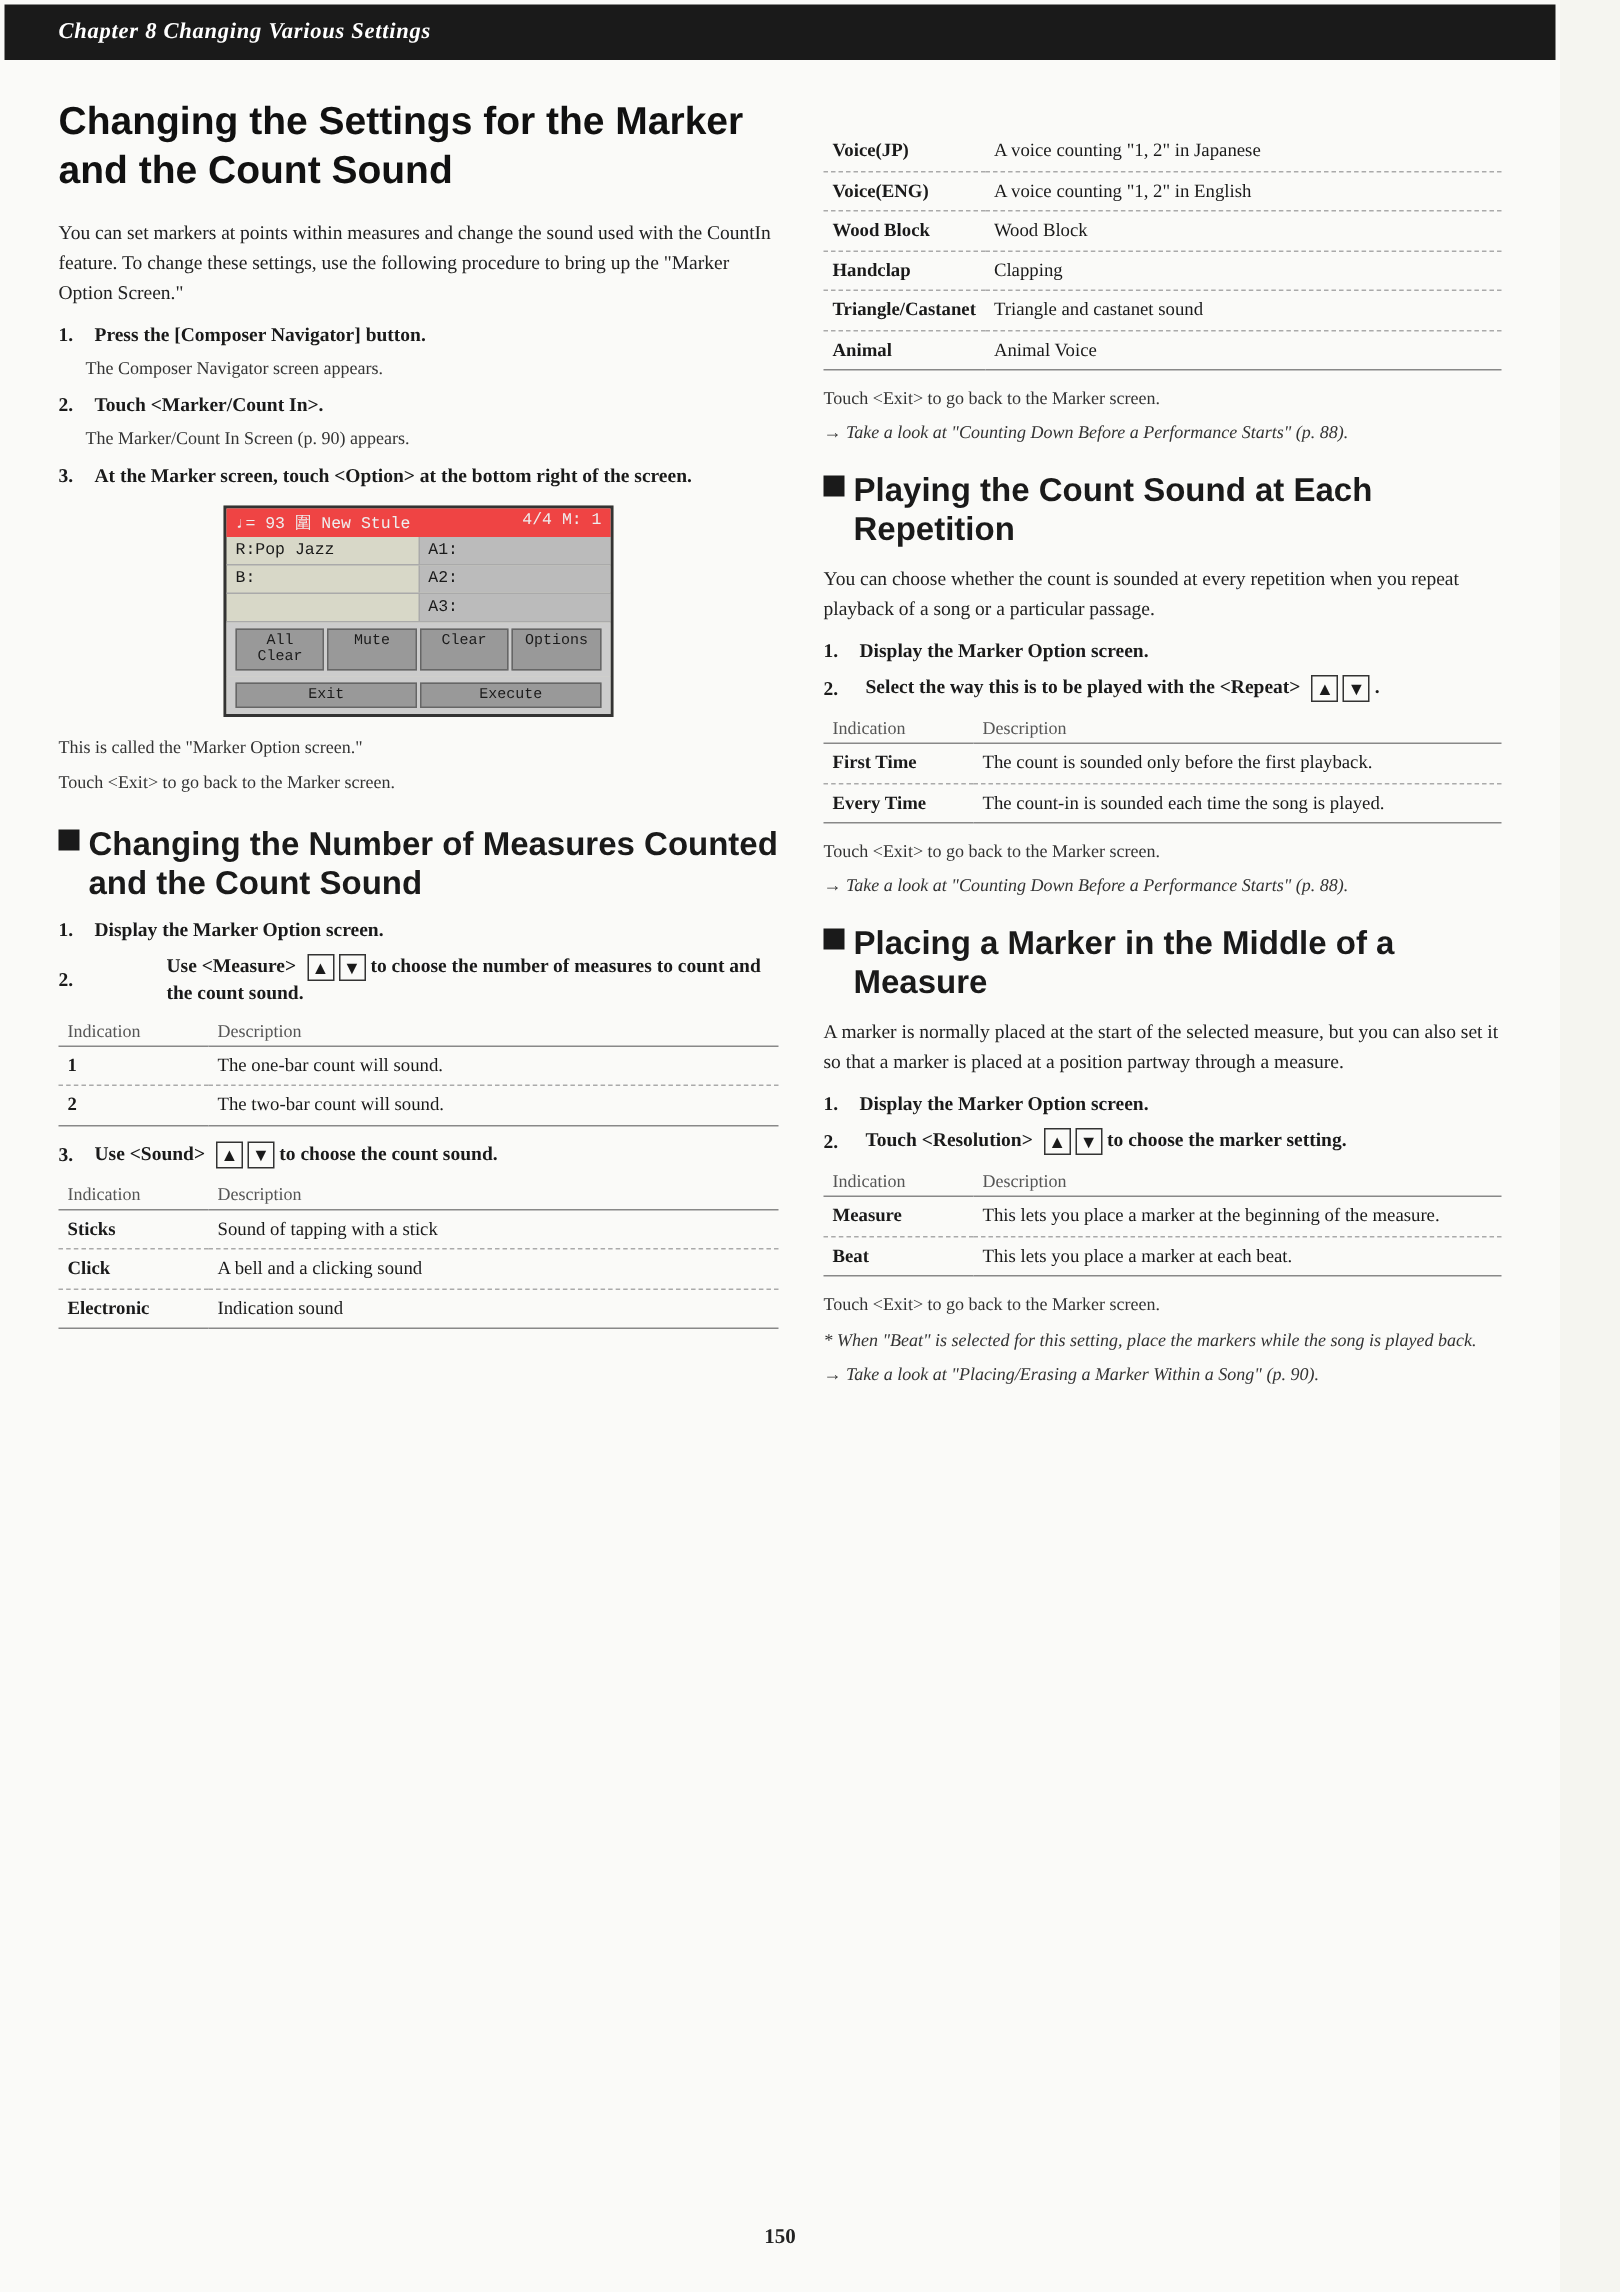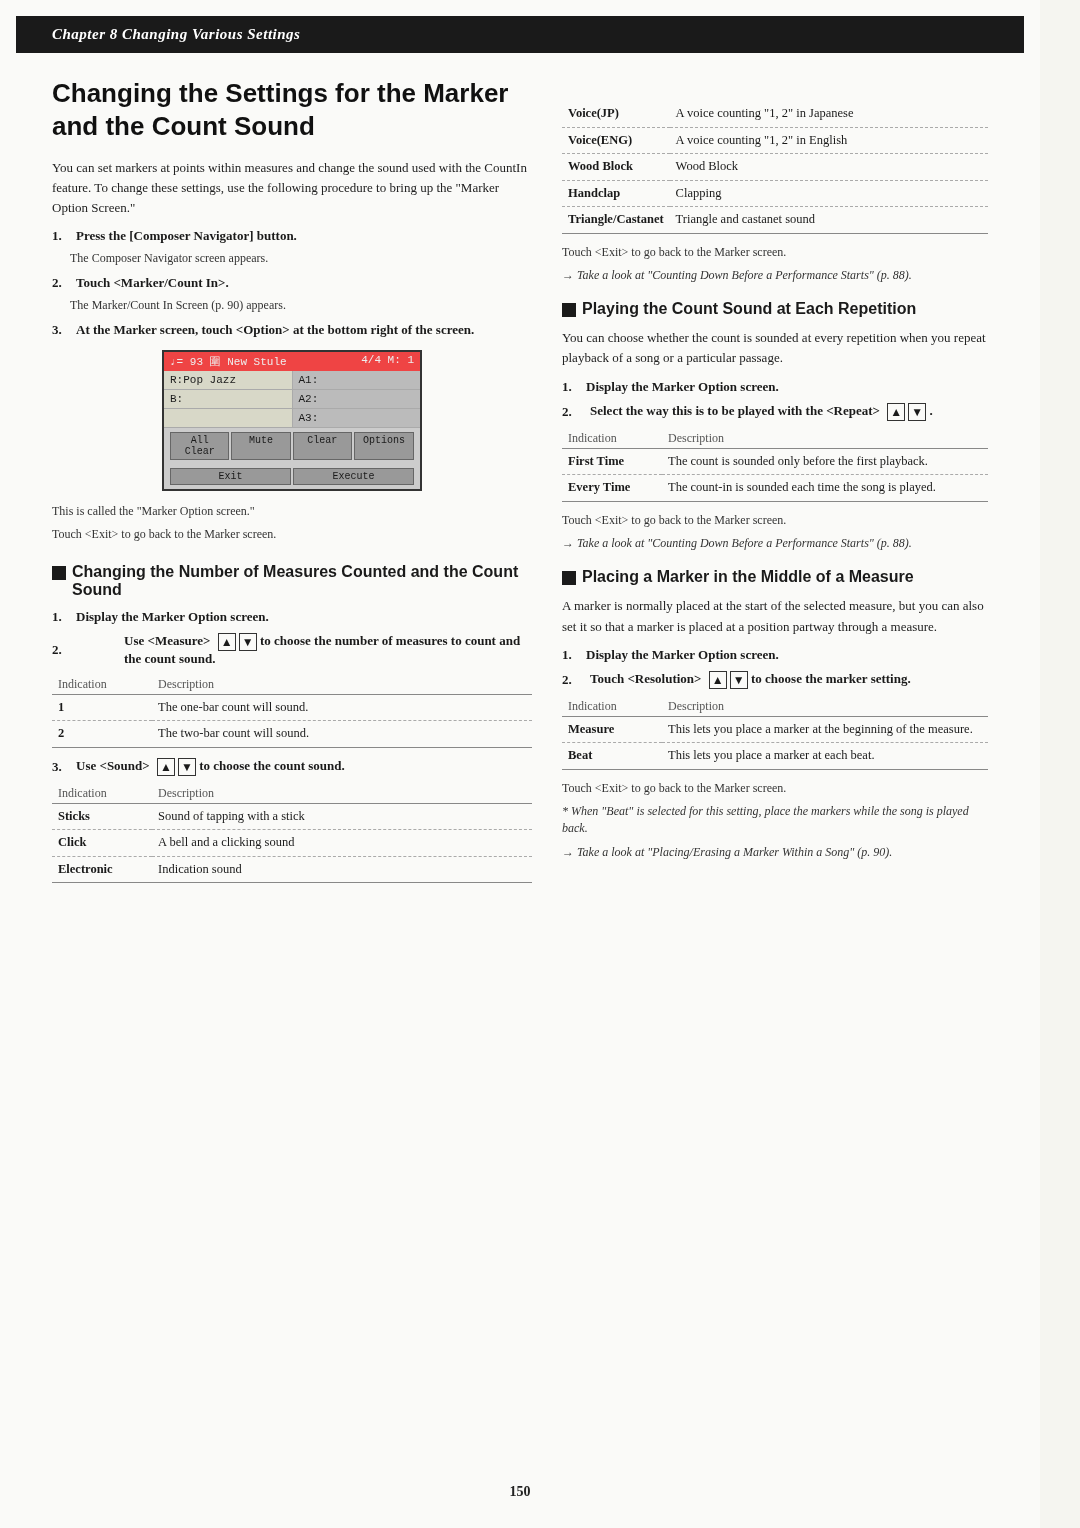--- a/index.html
+++ b/index.html
@@ -8,21 +8,21 @@
       font-family: 'Times New Roman', Times, serif;
       font-size: 13px;
       color: #1a1a1a;
       width: 1080px;
       min-height: 1528px;
     }
     .page {
       width: 1040px;
       min-height: 1528px;
       background: #fafaf8;
-      padding: 16px;
+      padding: 3px;
       position: relative;
     }
     
     .chapter-bar {
       background: #1a1a1a;
       color: #ffffff;
       padding: 10px 36px;
       font-size: 15px;
       font-weight: bold;
       font-style: italic;
@@ -47,21 +47,21 @@
     
     .main-title {
       font-size: 26px;
       font-weight: bold;
       font-family: 'Arial', sans-serif;
       line-height: 1.25;
       margin-bottom: 16px;
       color: #111;
     }
     .section-heading {
-      font-size: 16px;
+      font-size: 22px;
       font-weight: bold;
       font-family: 'Arial', sans-serif;
       margin-bottom: 10px;
       margin-top: 20px;
       display: flex;
       align-items: flex-start;
       gap: 6px;
     }
     .square-bullet {
       display: inline-block;
@@ -396,20 +396,24 @@
             <td>Wood Block</td>
           </tr>
           <tr>
             <td>Handclap</td>
             <td>Clapping</td>
           </tr>
           <tr>
             <td>Triangle/Castanet</td>
             <td>Triangle and castanet sound</td>
           </tr>
+          <tr>
+            <td>Animal</td>
+            <td>Animal Voice</td>
+          </tr>
         </tbody>
       </table>
 
       <p class="note-text">Touch &lt;Exit&gt; to go back to the Marker screen.</p>
       <p class="arrow-ref italic">
         <span>Take a look at "Counting Down Before a Performance Starts" (p. 88).</span>
       </p>
 
       <div class="section-heading" style="margin-top:16px;">
         <span class="square-bullet"></span>

